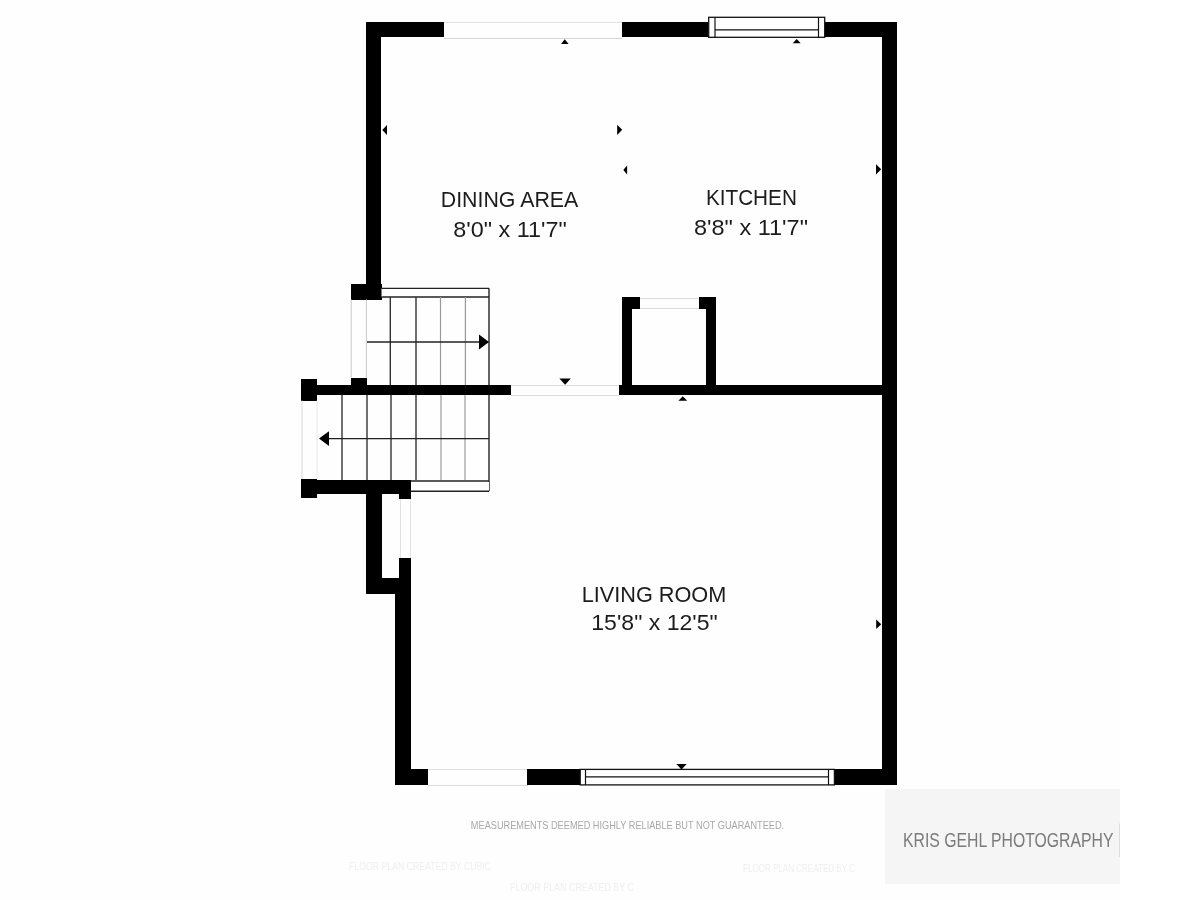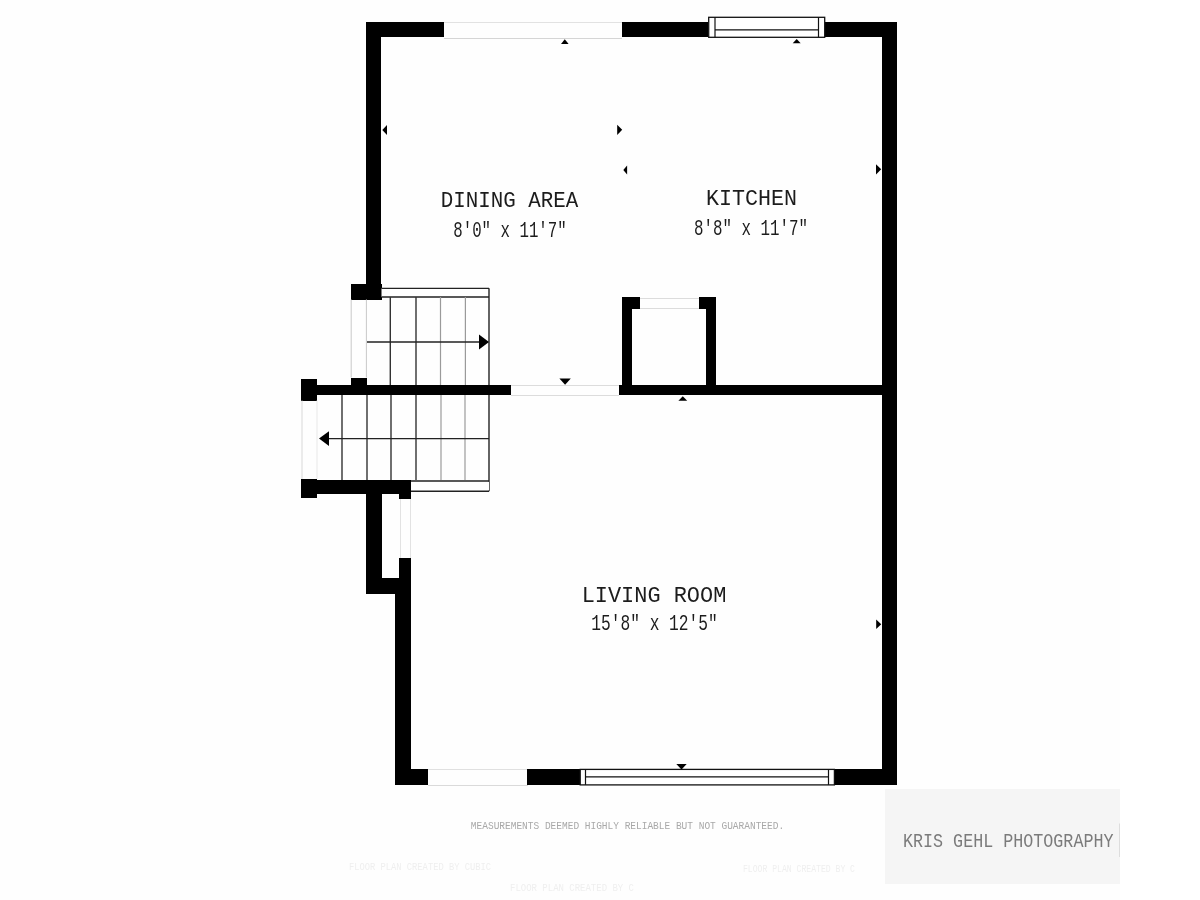--- a/index.html
+++ b/index.html
@@ -1,17 +1,17 @@
 <!DOCTYPE html>
 <html><head>
 <meta charset="utf-8">
 <style>
   html,body{margin:0;padding:0;background:#fff;}
   .page{position:relative;width:1120px;height:900px;background:#fefefe;overflow:hidden;
-        font-family:Liberation Mono, monospace;}
+        font-family:Liberation Sans, sans-serif;}
   svg{position:absolute;left:0;top:0;}
   .room{font-size:22.6px;fill:#1c1c1c;}
   .dim{font-size:22.6px;fill:#1c1c1c;}
 </style>
 </head>
 <body>
 <div class="page">
 <svg width="1200" height="900" viewBox="0 0 1200 900">
 
   <rect x="0" y="0" width="1200" height="900" fill="#fefefe"></rect>

